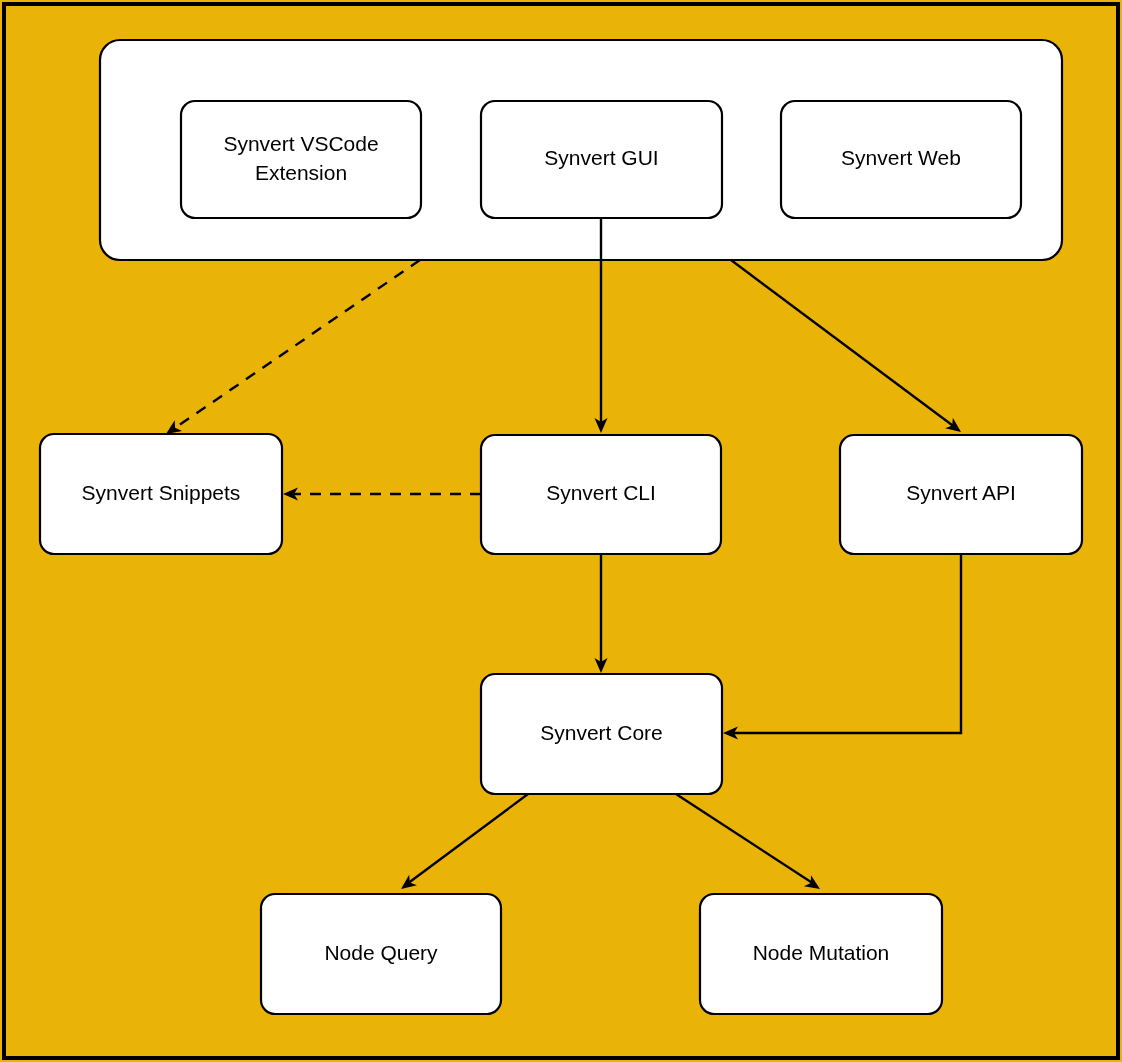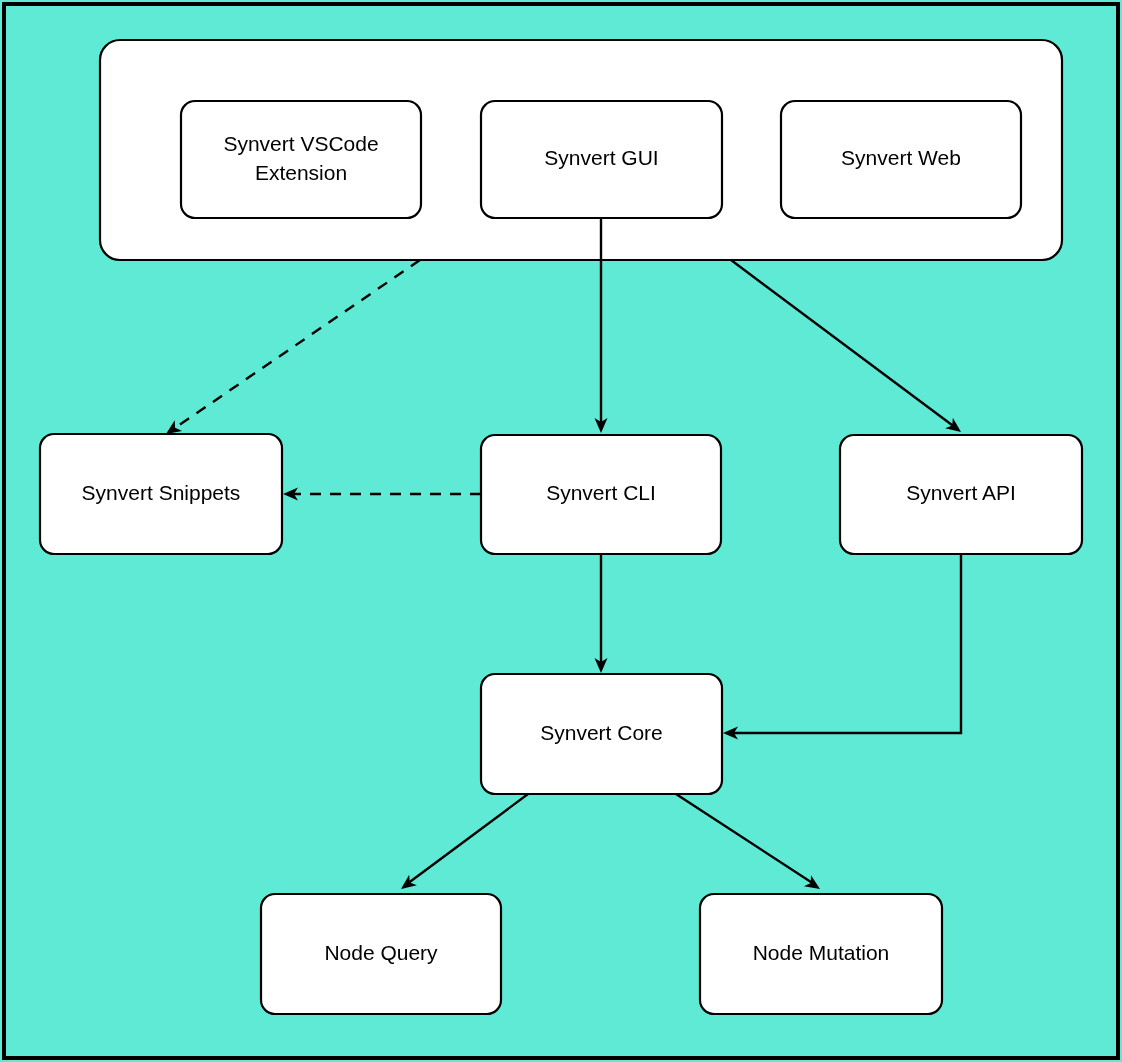--- a/index.html
+++ b/index.html
@@ -8,21 +8,21 @@
     padding: 0;
     background: #ffffff;
   }
   body {
     font-family: "Liberation Sans", sans-serif;
   }
   #canvas {
     position: relative;
     width: 1122px;
     height: 1062px;
-    background: #5eead4;
+    background: #eab308;
     overflow: hidden;
   }
   #diagram-svg {
     position: absolute;
     left: 0;
     top: 0;
     width: 1122px;
     height: 1062px;
   }
   .node-rect {

